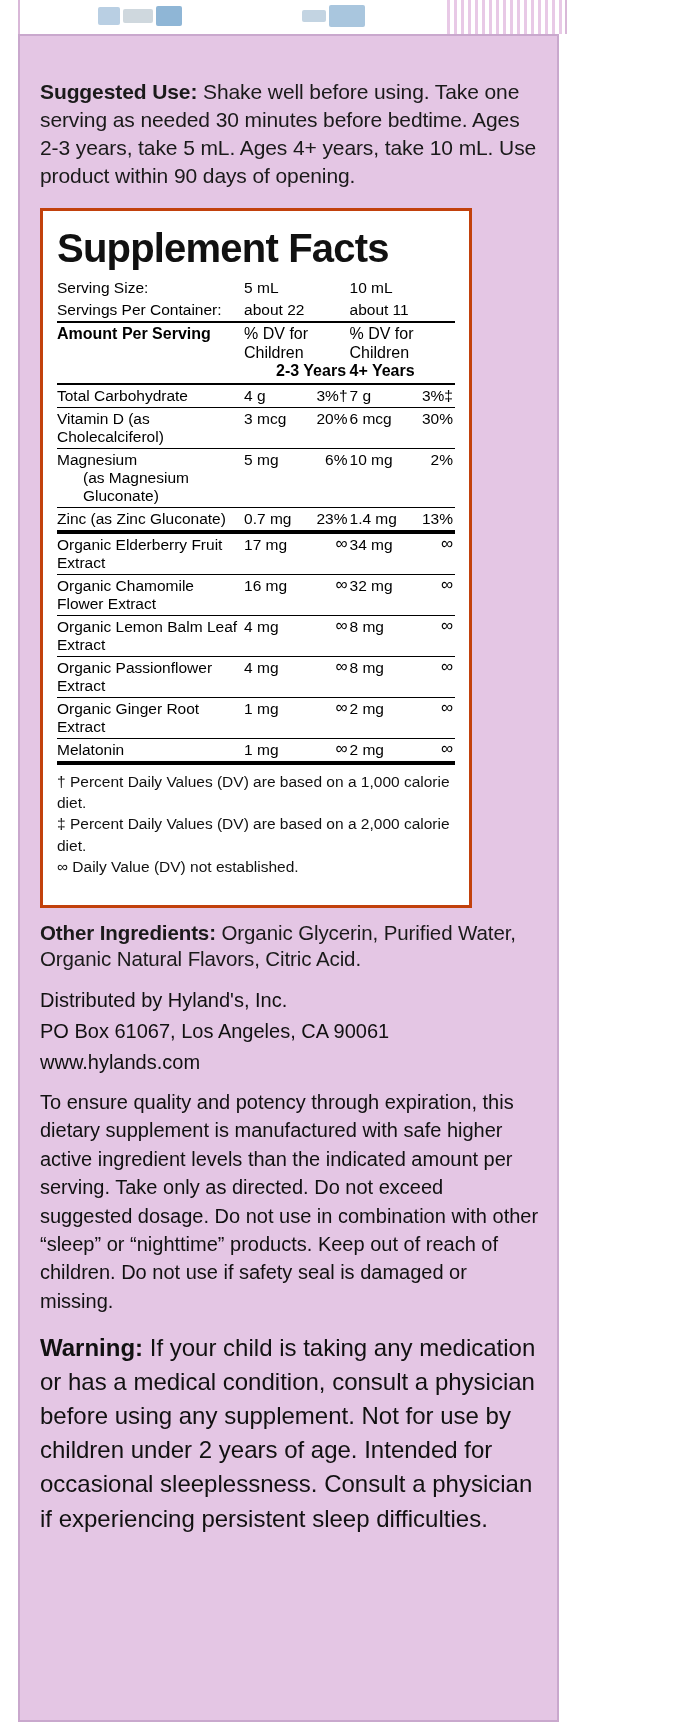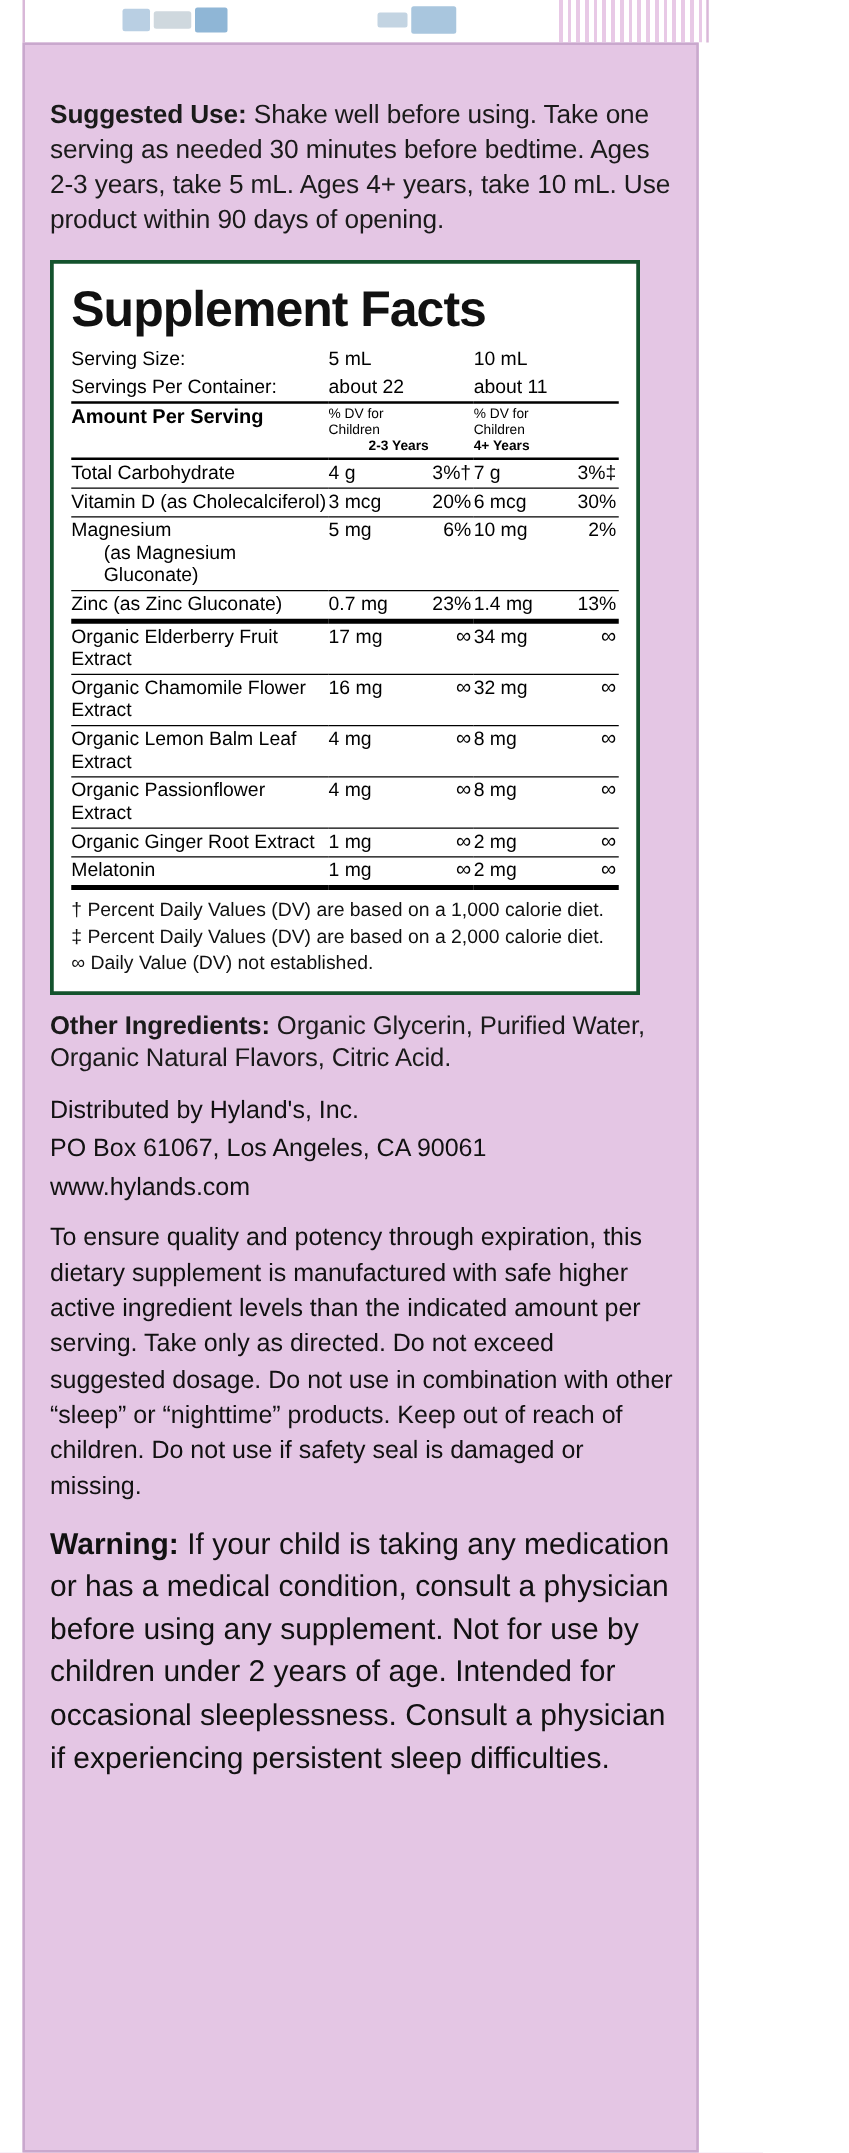--- a/index.html
+++ b/index.html
@@ -85,25 +85,25 @@
 
   #suggested-use {
     margin-top: 42px;
     font-size: 21px;
     line-height: 1.33;
   }
 
   
   .sf-box {
     margin-top: 18px;
-    border: 3px solid #14532d;
+    border: 3px solid #c2410c;
     background: #ffffff;
-    padding: 10px 14px 12px 14px;
+    padding: 10px 14px 28px 14px;
     box-sizing: border-box;
-    width: 472px;
+    width: 432px;
   }
   .sf-title {
     font-size: 40px;
     font-weight: bold;
     letter-spacing: -0.8px;
     line-height: 1.05;
     margin: 6px 0 8px 0;
   }
   table.sf {
     width: 100%;
@@ -123,21 +123,21 @@
   .rule-mid td { border-bottom: 2px solid #000; }
   .rule-thick td { border-bottom: 4px solid #000; }
 
   .serving-row td { padding-bottom: 0; }
   .hdr-amount {
     font-weight: bold;
     font-size: 16px;
     padding-top: 10px;
   }
   .dv-head {
-    font-size: 11px;
+    font-size: 16px;
     line-height: 1.18;
   }
   .vcell {
     display: flex;
     justify-content: space-between;
     gap: 6px;
     padding-right: 2px;
   }
   .vcell .amt { white-space: nowrap; }
   .vcell .dv { white-space: nowrap; }

